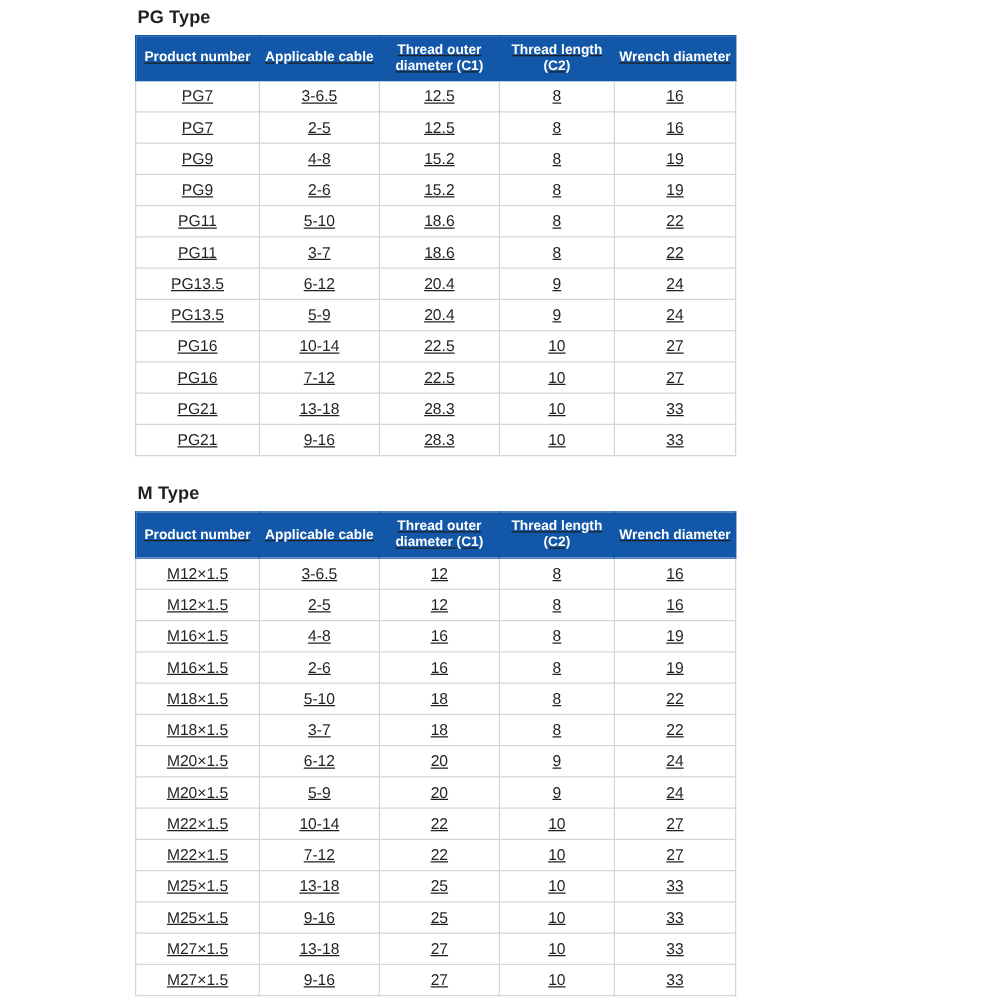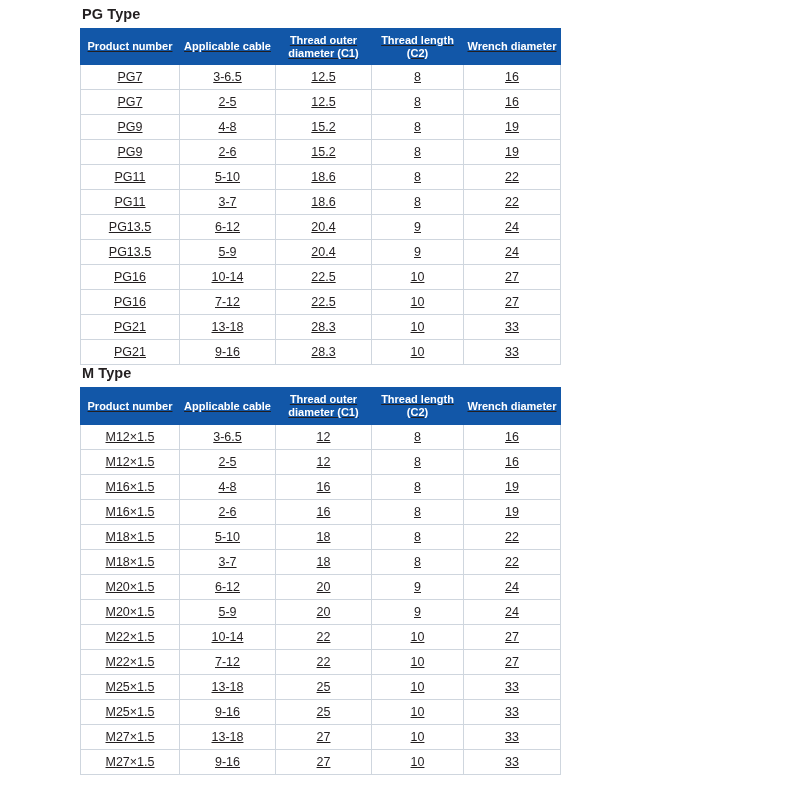--- a/index.html
+++ b/index.html
@@ -17,24 +17,25 @@
   .page {
     width: 800px;
     height: 800px;
     position: relative;
     box-sizing: border-box;
     padding: 6px 0 0 0;
   }
   .section {
     width: 672px;
     box-sizing: border-box;
-    padding-left: 80px;
+    padding-left: 108px;
     padding-right: 160px;
   }
   .section.second {
+    margin-top: 22px;
   }
   .section-title {
     font-size: 14.5px;
     font-weight: bold;
     color: #231f20;
     margin: 0 0 6px 2px;
     letter-spacing: 0.1px;
   }
   table.spec {
     border-collapse: collapse;

